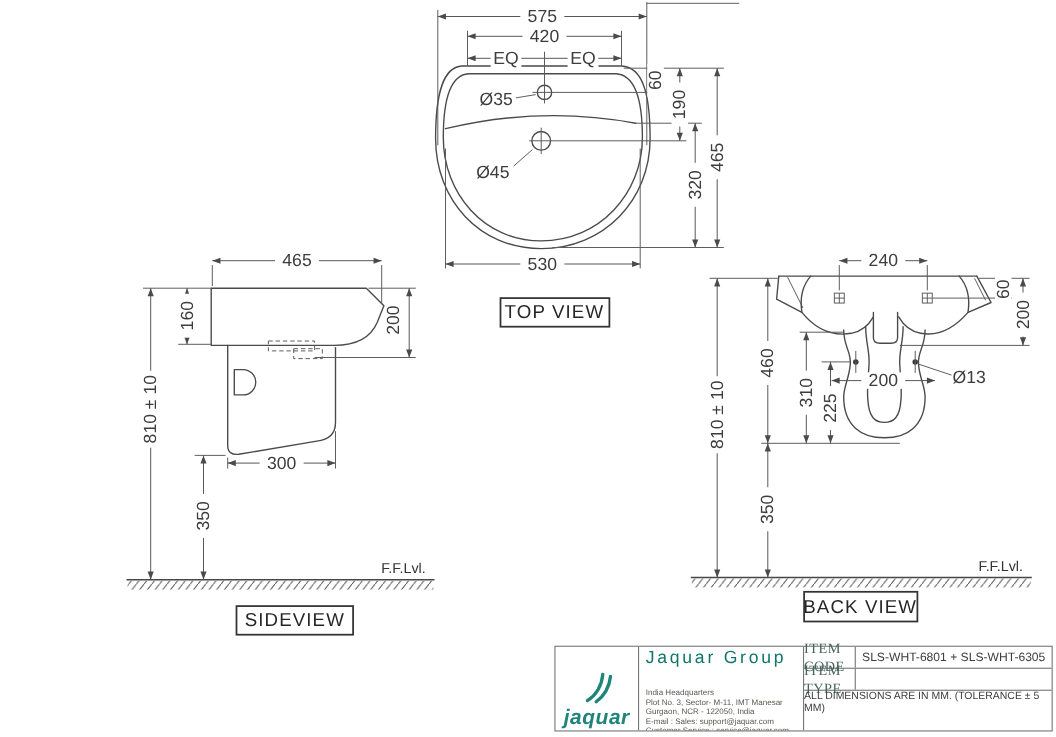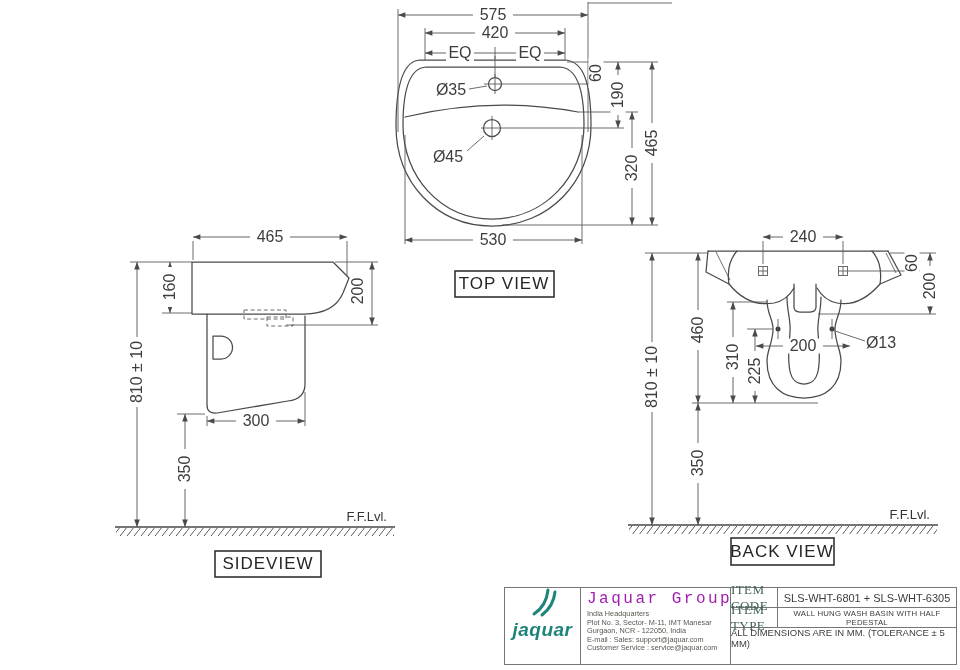--- a/index.html
+++ b/index.html
@@ -15,24 +15,24 @@
   .bg{fill:#ffffff;}
   .viewlabel{font-size:17px;fill:#262626;text-anchor:middle;letter-spacing:1px;}
   .lblbox{fill:none;stroke:#333;stroke-width:1.6;}
   .ffl{font-size:13px;fill:#333;}
   .hole-dot{fill:#3a3a3a;}
   
   .tblock{position:absolute;left:504px;top:587px;width:453px;height:78px;
           border:1px solid #767676;display:flex;box-sizing:border-box;background:#fff;}
   .tb-cell{box-sizing:border-box;}
   .logo-cell{width:76px;border-right:1px solid #767676;display:flex;flex-direction:column;
-             align-items:center;justify-content:flex-start;gap:1px;}
+             align-items:center;justify-content:flex-end;gap:1px;}
   .logo-word{font-size:19px;font-weight:700;font-style:italic;letter-spacing:0.5px;}
   .addr-cell{width:150px;border-right:1px solid #767676;padding:2px 5px 0 6px;overflow:hidden;}
-  .company{font-size:16px;color:#a21caf;letter-spacing:2.5px;white-space:nowrap;margin-bottom:2px;font-family:Liberation Mono, monospace;}
+  .company{font-size:16px;color:#0f766e;letter-spacing:2.5px;white-space:nowrap;margin-bottom:18px;}
   .addr-line{font-size:7.3px;color:#5a5750;line-height:8.6px;white-space:nowrap;}
   .table-cell{flex:1;display:grid;grid-template-rows:20px 20px 19px 1fr;}
   .trow{display:flex;border-bottom:1px solid #767676;}
   .trow .lbl{width:46px;border-right:1px solid #767676;display:flex;align-items:center;
              justify-content:center;font-family:"Liberation Serif",serif;font-size:13px;
              letter-spacing:0.4px;color:#46635c;}
   .trow .val{flex:1;display:flex;align-items:center;justify-content:center;color:#3c3c3c;text-align:center;}
   .val-lg{font-size:11px;}
   .val-sm{font-size:7.8px;letter-spacing:0.2px;}
   .note-row{display:flex;align-items:center;justify-content:center;font-size:9.5px;color:#3c3c3c;}
@@ -285,19 +285,18 @@
     <div class="addr-line">E-mail : Sales: support@jaquar.com</div>
     <div class="addr-line">Customer Service : service@jaquar.com</div>
   </div>
   <div class="tb-cell table-cell">
     <div class="trow">
       <div class="lbl">ITEM CODE</div>
       <div class="val val-lg">SLS-WHT-6801 + SLS-WHT-6305</div>
     </div>
     <div class="trow">
       <div class="lbl">ITEM TYPE</div>
-      <div class="val val-sm">WALL HUNG WASH BASIN WITH HALF PEDESTAL</div>
     </div>
     <div class="note-row">ALL DIMENSIONS ARE IN MM. (TOLERANCE ± 5 MM)</div>
   </div>
 </div>
 
 </div>
 
 </body></html>

